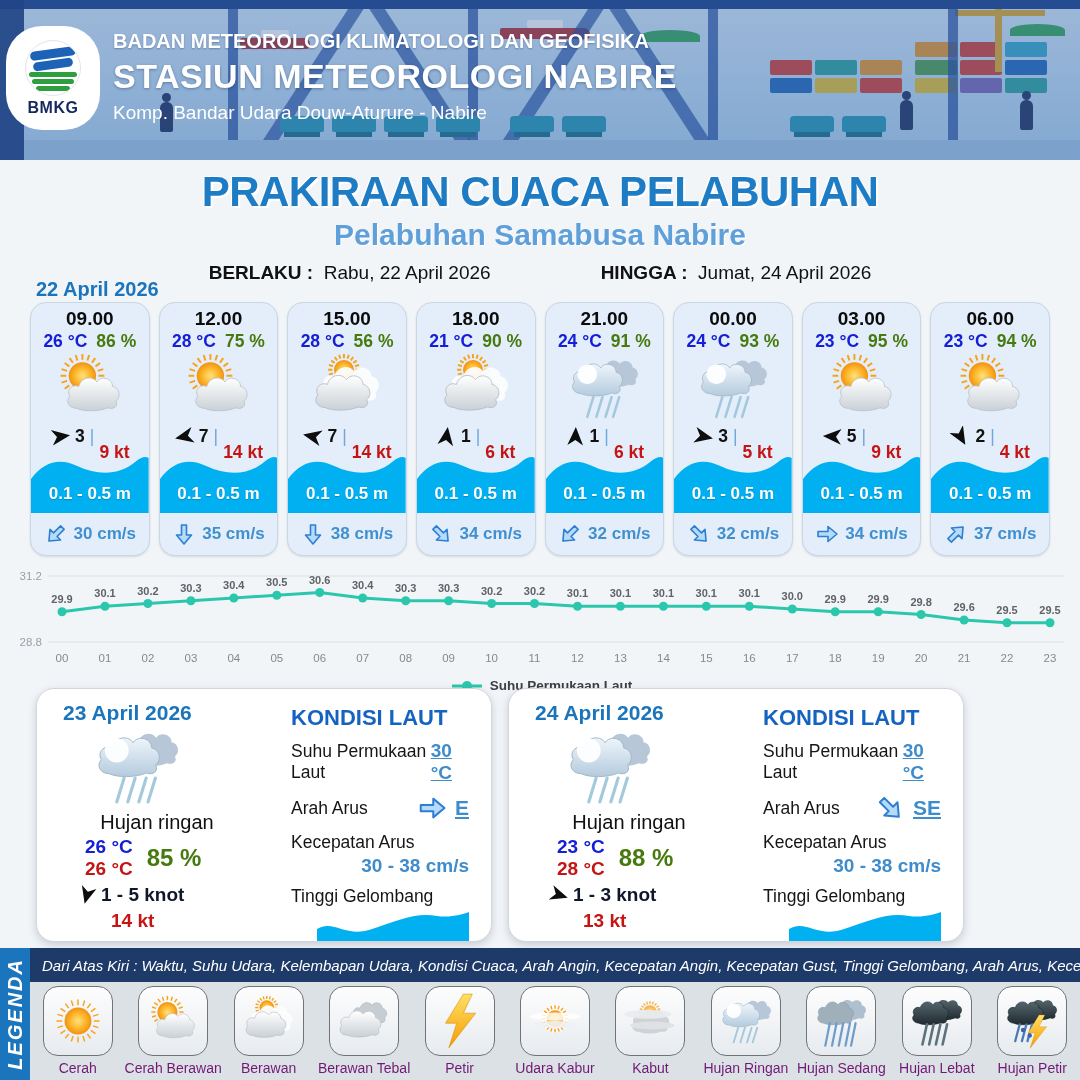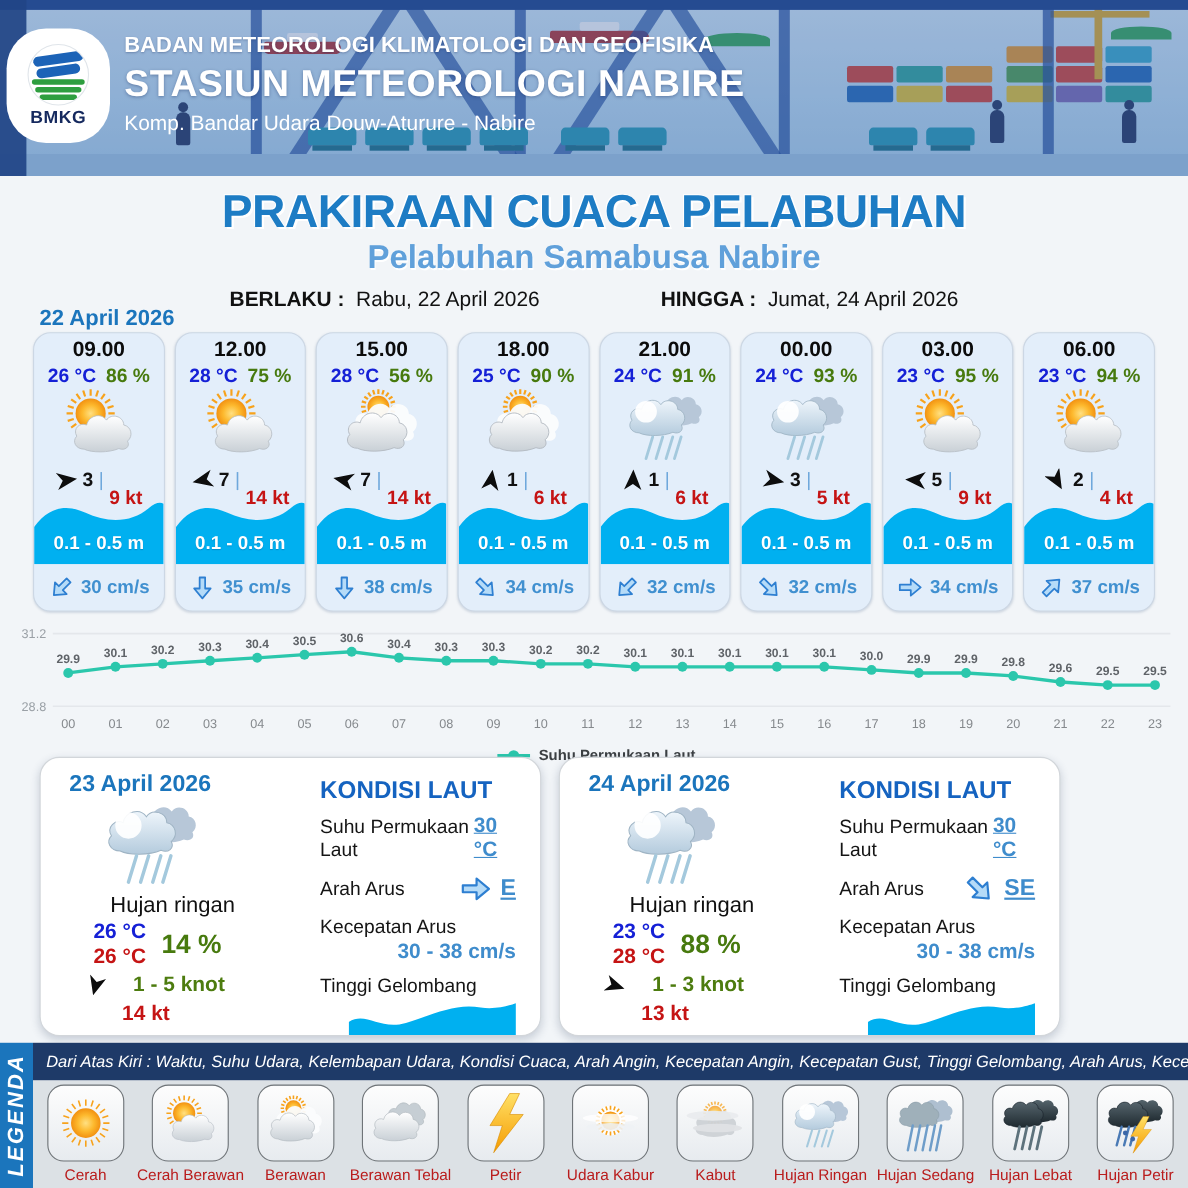--- a/index.html
+++ b/index.html
@@ -77,21 +77,21 @@
   .dcard{width:454px;height:252px;background:#fff;border:1px solid #d2d6da;border-radius:18px;
          box-shadow:0 3px 8px rgba(50,70,100,.22);display:flex;overflow:hidden;}
   .dleft{width:218px;padding:12px 0 0 26px;position:relative;}
   .ddate{font-size:21px;font-weight:700;color:#1b75bc;}
   .dicon{margin:-4px 0 0 28px;}
   .dcond{font-size:20px;color:#101010;margin:-6px 0 2px 4px;text-align:center;width:180px;}
   .dtemps{display:flex;align-items:center;gap:14px;margin-left:22px;}
   .dtemps .tmin{font-size:19px;font-weight:700;color:#1520d6;}
   .dtemps .tmax{font-size:19px;font-weight:700;color:#c51414;}
   .dtemps .dhum{font-size:24px;font-weight:700;color:#477a0e;}
-  .dwind{display:flex;align-items:center;gap:24px;font-size:19px;font-weight:700;color:#4d7c0f;margin:4px 0 0 14px;}
+  .dwind{display:flex;align-items:center;gap:4px;font-size:19px;font-weight:700;color:#0f172a;margin:4px 0 0 14px;}
   .dgust{font-size:19px;font-weight:700;color:#c51414;margin:4px 0 0 48px;}
   .dright{flex:1;padding:16px 22px 0 10px;}
   .ktitle{font-size:22px;font-weight:800;color:#1563c0;margin-bottom:8px;}
   .krow{display:flex;justify-content:space-between;align-items:center;font-size:17.5px;color:#151515;margin-top:9px;}
   .krow .kv{font-size:19px;font-weight:700;color:#3f8ccc;display:flex;align-items:center;gap:8px;text-decoration:underline;}
   .krow .kv b{font-size:21px;color:#3f8ccc;}
   .kspeed{text-align:right;font-size:19px;font-weight:700;color:#3f8ccc;margin-top:2px;}
   .kwave{position:relative;width:152px;height:58px;margin:2px 0 0 auto;}
   .kwave svg{position:absolute;inset:0;}
   .kwave span{position:absolute;left:0;bottom:8px;width:100%;text-align:center;color:#fff;font-size:18px;font-weight:700;}
@@ -102,21 +102,21 @@
                 display:flex;align-items:center;justify-content:center;}
   .legend-strip span{writing-mode:vertical-rl;transform:rotate(180deg);color:#fff;font-size:20px;
                      font-weight:800;font-style:italic;letter-spacing:2px;}
   .legend-band{position:absolute;left:30px;top:0;width:1050px;height:34px;background:#1e3a68;
                display:flex;align-items:center;padding-left:12px;box-sizing:border-box;}
   .legend-band span{color:#fff;font-style:italic;font-size:15px;white-space:nowrap;}
   .legend-items{position:absolute;left:30px;top:38px;width:1050px;display:flex;justify-content:space-around;}
   .litem{display:flex;flex-direction:column;align-items:center;width:94px;}
   .lbox{width:68px;height:68px;border:1.6px solid #6f7478;border-radius:15px;
         background:linear-gradient(180deg,#fdfdfd,#e7ebef);display:flex;align-items:center;justify-content:center;}
-  .llabel{margin-top:4px;font-size:14px;color:#b91c1c;white-space:nowrap;}
+  .llabel{margin-top:4px;font-size:14px;color:#701a75;white-space:nowrap;}
 </style>
 </head>
 <body>
 
 <div class="page">
 
   <div class="header">
     <div class="h-sea-ship" style="left:240px;top:38px;width:70px;"></div>
     <div class="h-sea-ship" style="left:500px;top:28px;width:90px;"></div>
     <div class="h-island" style="left:640px;top:30px;width:60px;background:#3da85f;"></div>
@@ -388,21 +388,21 @@
     <div class="fcur">
       <svg width="24" height="24" viewBox="0 0 24 24">
             <path d="M3 9.5 L13 9.5 L13 4.5 L22 12 L13 19.5 L13 14.5 L3 14.5 Z" fill="#b5dbf8" stroke="#2e7fd1" stroke-width="1.6" stroke-linejoin="round" transform="rotate(90 12 12)"></path>
           </svg>
       <span class="cs">38 cm/s</span>
     </div>
   </div>
   <div class="fcard">
     <div class="ftime">18.00</div>
     <div class="fth">
-      <span class="t">25 °C</span>
+      <span class="t">21 °C</span>
       <span class="h">90 %</span>
     </div>
     <div class="ficon">
           <svg width="76" height="76" viewBox="0 0 100 100">
             <defs>
               <radialGradient id="sg4">
                 <stop offset="0%" stop-color="#ffe082"></stop>
                 <stop offset="55%" stop-color="#fdb92e"></stop>
                 <stop offset="100%" stop-color="#f29111"></stop>
               </radialGradient>
@@ -788,21 +788,21 @@
               <line x1="48" y1="62" x2="40" y2="88" stroke="#a4c9dd" stroke-width="3.4" stroke-linecap="round"></line>
               <line x1="60" y1="62" x2="52" y2="88" stroke="#a4c9dd" stroke-width="3.4" stroke-linecap="round"></line>
               <line x1="70" y1="62" x2="62" y2="88" stroke="#a4c9dd" stroke-width="3.4" stroke-linecap="round"></line>
             </svg></div>
       <div class="dcond">Hujan ringan</div>
       <div class="dtemps">
         <div class="col">
           <div class="tmin">26 °C</div>
           <div class="tmax">26 °C</div>
         </div>
-        <div class="dhum">14 %</div>
+        <div class="dhum">85 %</div>
       </div>
       <div class="dwind">
         <svg width="20" height="20" viewBox="0 0 24 24">
               <polygon points="2,3 23,12 2,21 8,12" fill="#0d0d0d" transform="rotate(105 12 12)"></polygon>
             </svg>
             <span>1  - 5 knot</span>
       </div>
       <div class="dgust">14 kt</div>
     </div>
     <div class="dright">

